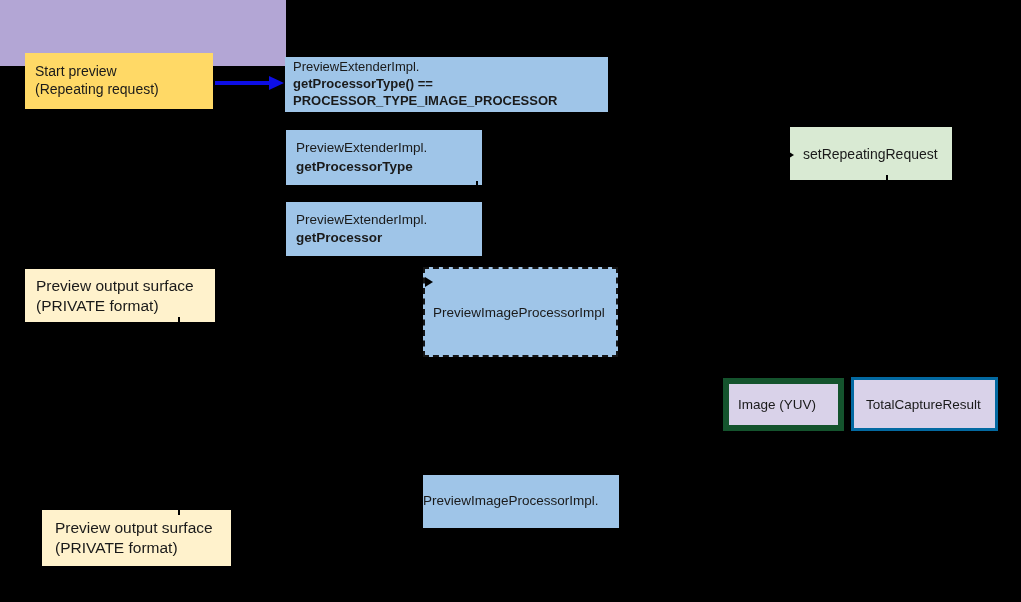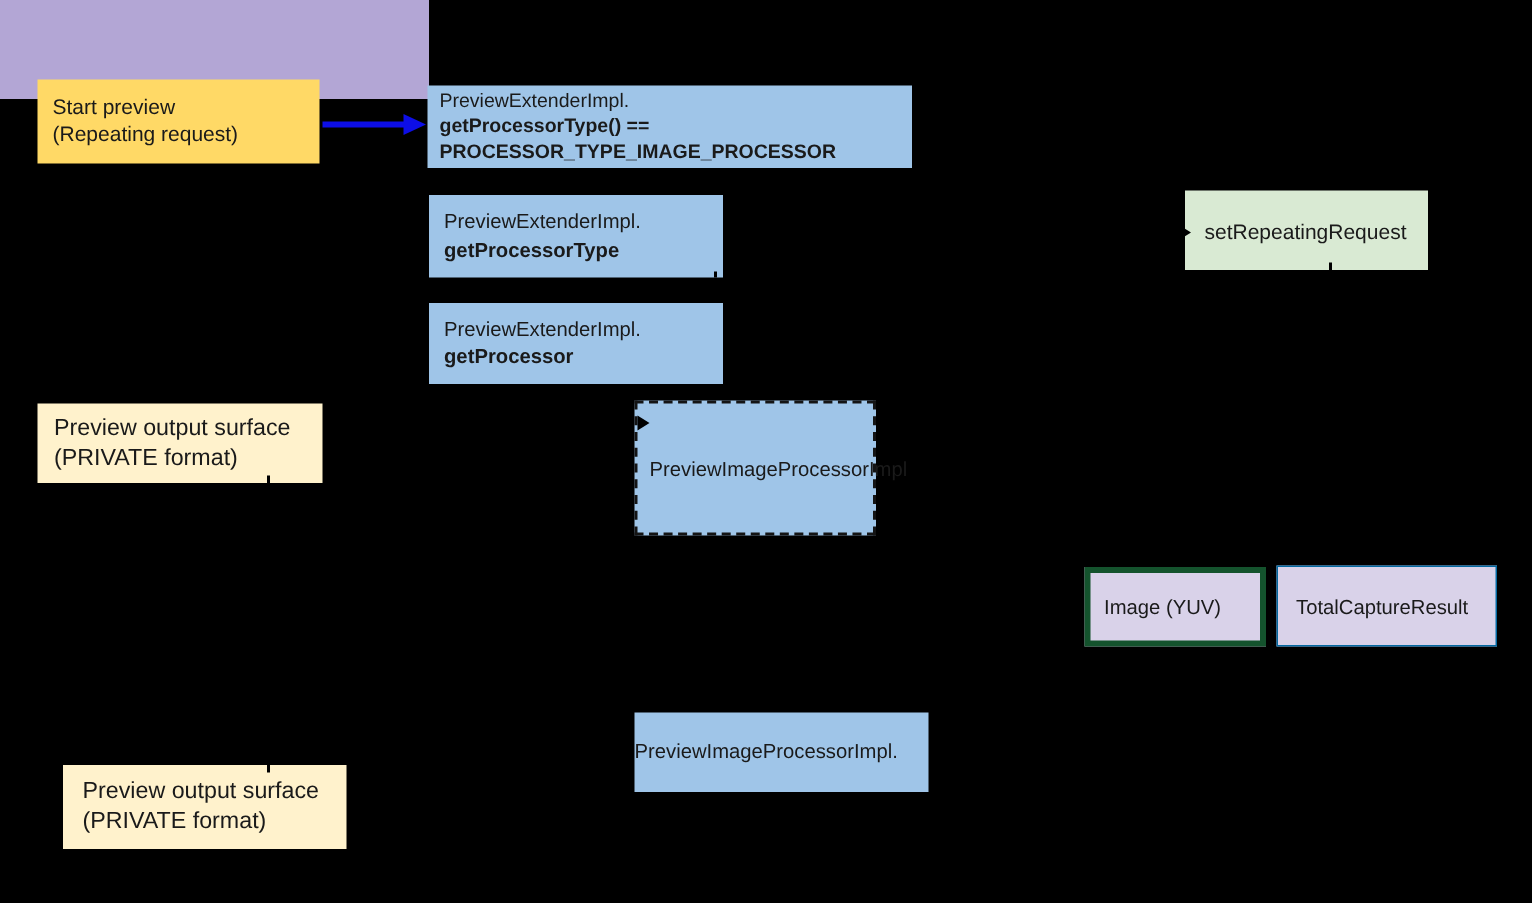--- a/index.html
+++ b/index.html
@@ -18,24 +18,24 @@
   }
   .box span{display:block;}
   .b{font-weight:700;}
 
   .start{left:25px;top:53px;width:188px;height:56px;background:var(--yellow);padding-left:10px;font-size:14px;line-height:1.28;}
   .pb1{left:285px;top:57px;width:323px;height:55px;background:var(--blue);padding-left:8px;font-size:13px;line-height:1.3;}
   .pb2{left:286px;top:130px;width:196px;height:55px;background:var(--blue);padding-left:10px;font-size:13.5px;line-height:1.35;}
   .pb3{left:286px;top:202px;width:196px;height:54px;background:var(--blue);padding-left:10px;font-size:13.5px;line-height:1.35;}
   .g1{left:790px;top:62px;width:199px;height:47px;background:var(--green);padding-left:13px;font-size:14px;}
   .g2{left:790px;top:127px;width:162px;height:53px;background:var(--green);padding-left:13px;font-size:14px;}
-  .dashedbox{left:423px;top:267px;width:161px;height:90px;background:var(--blue);border:2px dashed #141414;padding-left:8px;font-size:13.5px;}
+  .dashedbox{left:423px;top:267px;width:195px;height:90px;background:var(--blue);border:2px dashed #141414;padding-left:8px;font-size:13.5px;}
   .purpleframe{left:717px;top:371px;width:286px;height:66px;background:var(--purpleframe);}
-  .pi1{left:723px;top:378px;width:121px;height:53px;background:var(--purpleinner);border:4px solid #14532d;padding-left:9px;font-size:13.5px;}
-  .pi2{left:851px;top:377px;width:147px;height:54px;background:var(--purpleinner);border:1px solid #0369a1;padding-left:12px;font-size:13.5px;}
+  .pi1{left:723px;top:378px;width:121px;height:53px;background:var(--purpleinner);border:6px solid #14532d;padding-left:9px;font-size:13.5px;}
+  .pi2{left:851px;top:377px;width:147px;height:54px;background:var(--purpleinner);border:3px solid #0369a1;padding-left:12px;font-size:13.5px;}
   .proc{left:423px;top:475px;width:196px;height:53px;background:var(--blue);font-size:13.5px;line-height:1.35;}
   .y2{left:25px;top:269px;width:190px;height:53px;background:var(--yellowpale);padding-left:11px;font-size:15.5px;line-height:1.28;}
   .y3{left:42px;top:510px;width:189px;height:56px;background:var(--yellowpale);padding-left:13px;font-size:15.5px;line-height:1.28;}
 
   
   .blue-line{position:absolute;left:215px;top:81px;width:56px;height:4px;background:var(--arrowblue);}
   .blue-head{position:absolute;left:269px;top:76px;width:0;height:0;
     border-left:15px solid var(--arrowblue);
     border-top:7px solid transparent;border-bottom:7px solid transparent;}
 

